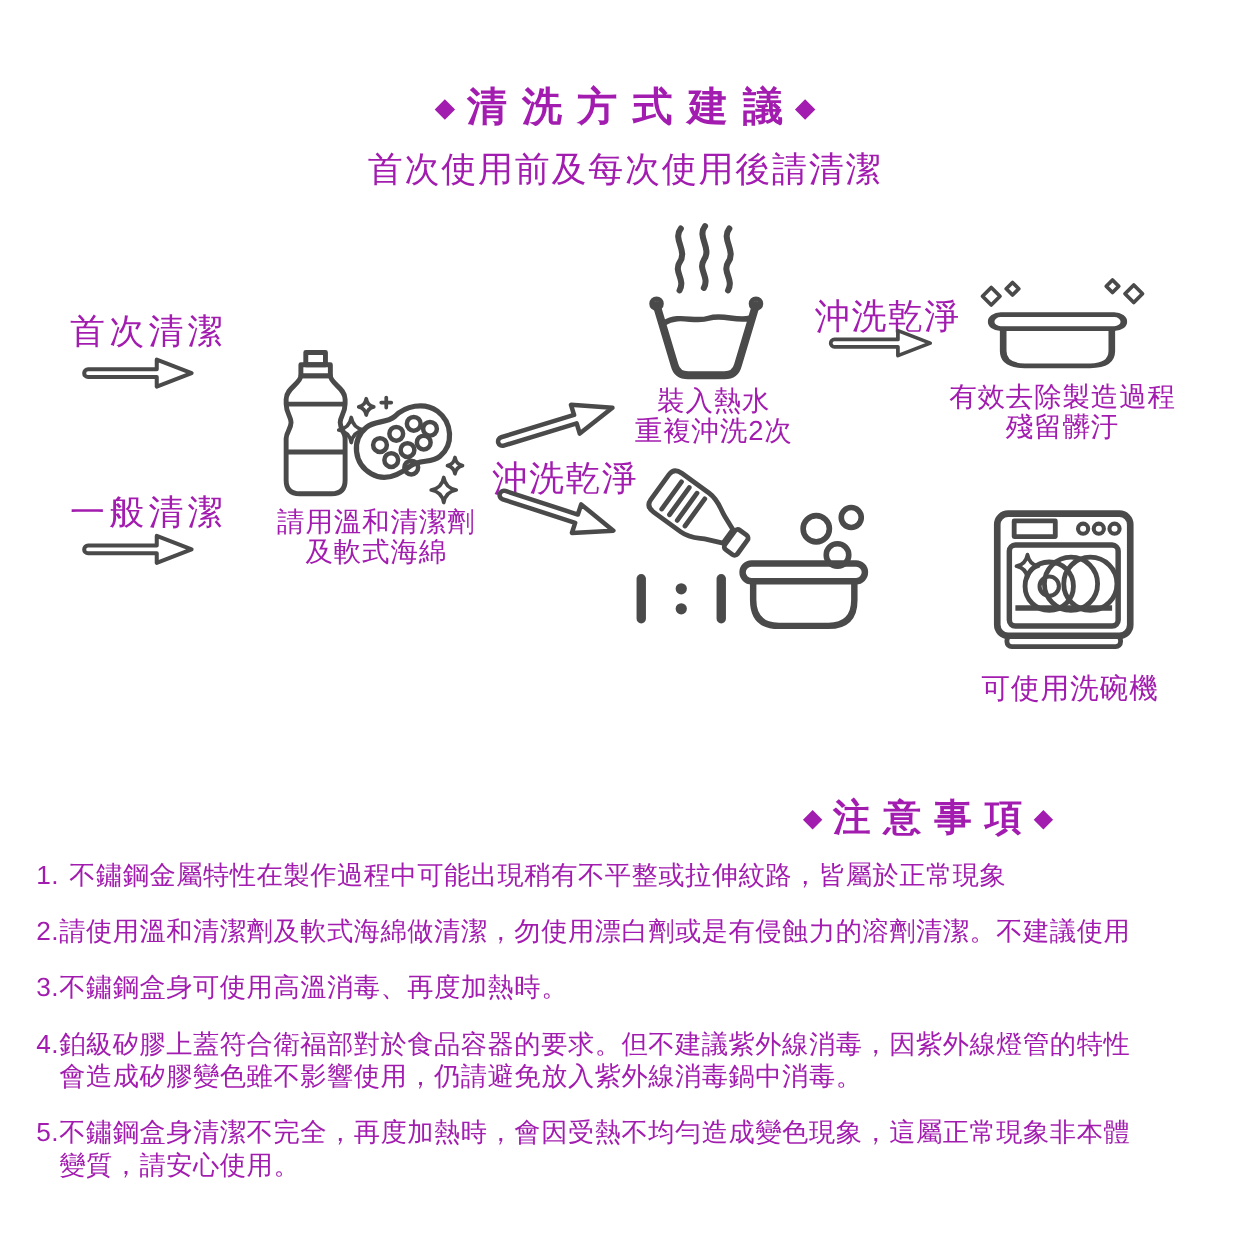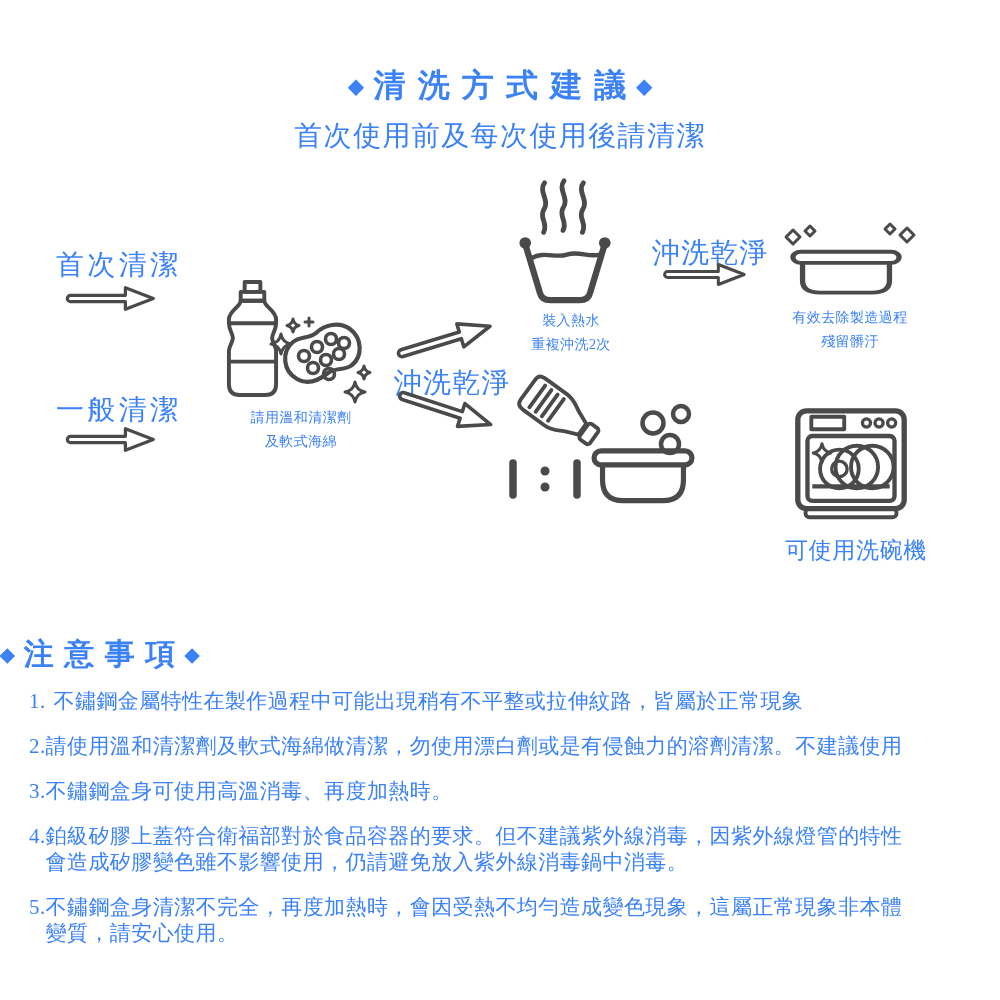--- a/index.html
+++ b/index.html
@@ -1,36 +1,36 @@
 <!DOCTYPE html>
 <html><head>
 <meta charset="utf-8">
 <style>
   html,body{margin:0;padding:0;background:#ffffff;}
   #page{position:relative;width:1000px;height:1000px;background:#ffffff;overflow:hidden;
-        font-family:Liberation Serif, serif;color:#3b82f6;}
+        font-family:Liberation Sans, sans-serif;color:#a21caf;}
   .abs{position:absolute;}
   .center{text-align:center;}
   
   .hdr{left:0;top:64px;width:1000px;text-align:center;font-size:32px;font-weight:700;
        letter-spacing:0.38em;white-space:nowrap;}
   .hdr .dia{font-size:20px;letter-spacing:0;vertical-align:3px;}
   .hdr .dia.l{margin-right:10px;}
   .hdr .dia.r{margin-left:-2px;}
   .sub{left:0;top:117px;width:1000px;text-align:center;font-size:28px;letter-spacing:0.05em;}
   
   .biglabel{font-size:28px;font-weight:500;letter-spacing:0.12em;white-space:nowrap;}
-  .cap{font-size:14px;line-height:24px;letter-spacing:0.03em;}
+  .cap{font-size:22px;line-height:24px;letter-spacing:0.03em;}
   .rinse{font-size:28px;letter-spacing:0.04em;white-space:nowrap;}
   .rot-up{transform:rotate(-17deg);}
   .rot-down{transform:rotate(18deg);}
   .rot-bottle{transform:rotate(36deg);}
   svg{display:block;}
   
-  .notes-hdr{left:0;top:634px;width:842px;text-align:left;font-size:30px;font-weight:700;
+  .notes-hdr{left:0;top:634px;width:842px;text-align:right;font-size:30px;font-weight:700;
              letter-spacing:0.35em;white-space:nowrap;}
   .notes-hdr .dia{font-size:19px;letter-spacing:0;vertical-align:3px;}
   .notes-hdr .dia.l{margin-right:9px;}
   .notes-hdr .dia.r{margin-left:-1px;}
   .notes-list{left:29px;top:688px;width:958px;}
   .note-item{display:flex;align-items:flex-start;margin-bottom:19px;
              font-size:21px;line-height:26px;letter-spacing:0.02em;}
   .note-num{flex:none;}
   .note-lines{flex:1;}
   .note-line{white-space:nowrap;}

